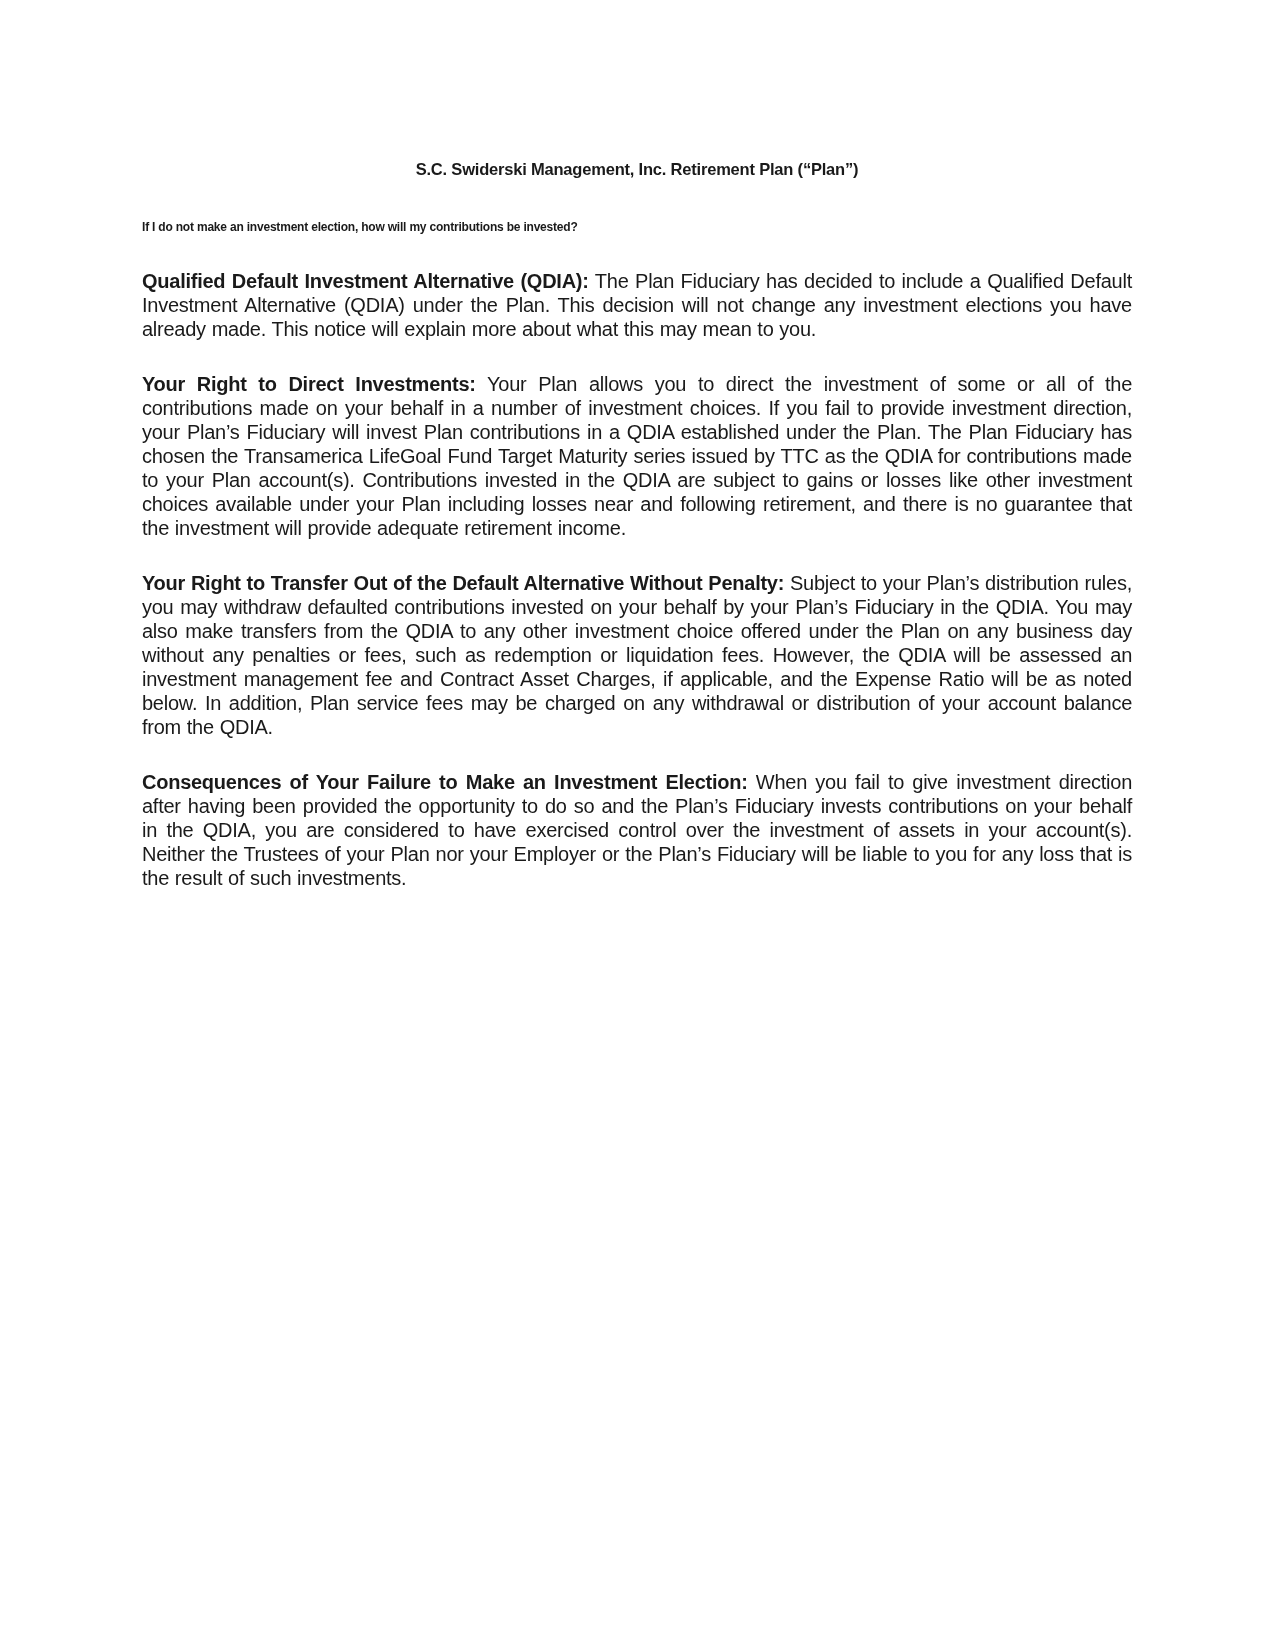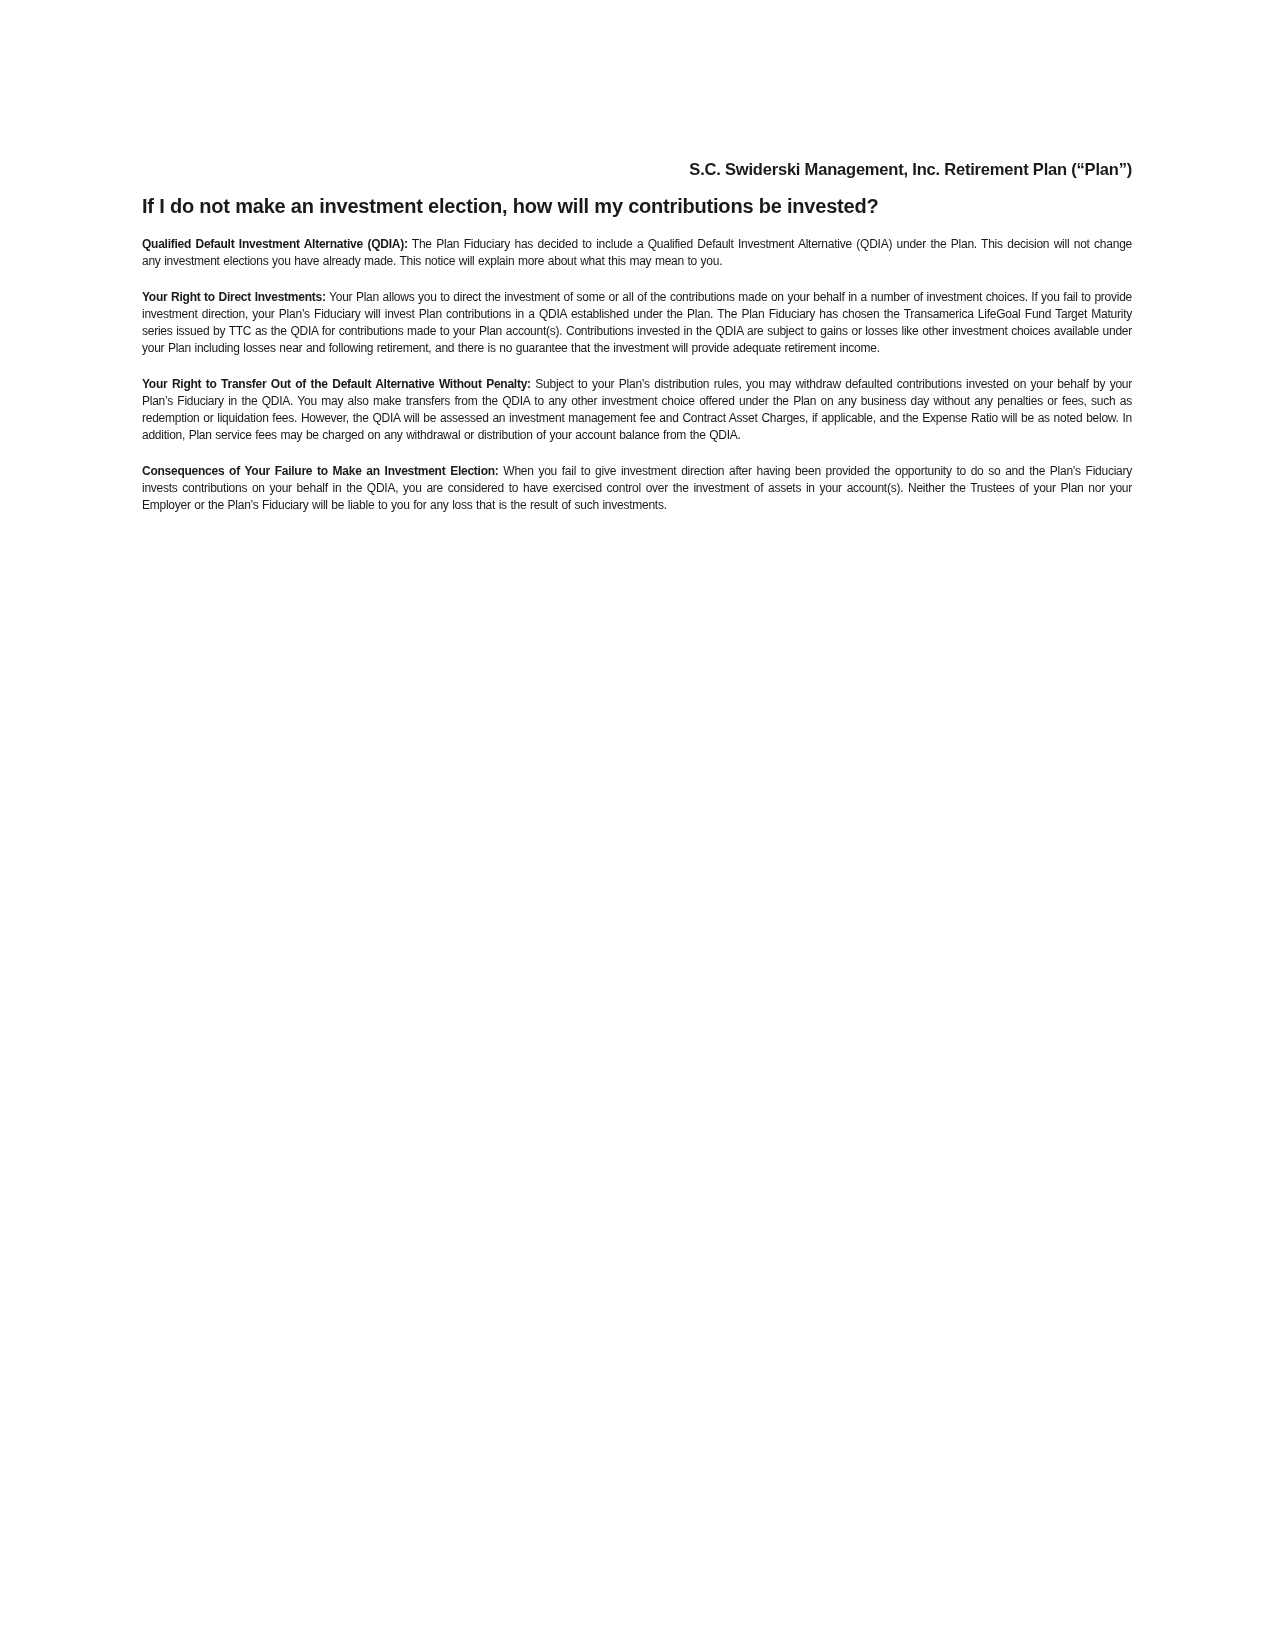--- a/index.html
+++ b/index.html
@@ -14,37 +14,37 @@
   }
   .page {
     position: absolute;
     top: 0; left: 0;
     width: 1275px;
     height: 1650px;
     background: #ffffff;
     padding: 158px 143px 0 142px;
   }
   .doc-title {
-    text-align: right;
+    text-align: center;
     font-weight: bold;
     font-size: 16.5px;
     line-height: 23px;
     letter-spacing: -0.2px;
   }
   .question-heading {
-    margin-top: 15px;
+    margin-top: 36px;
     font-weight: bold;
-    font-size: 20px;
+    font-size: 12px;
     letter-spacing: -0.2px;
     line-height: 21px;
   }
   .body-para {
-    margin-top: 19px;
-    font-size: 12px;
-    line-height: 17px;
+    margin-top: 31px;
+    font-size: 20px;
+    line-height: 24px;
     letter-spacing: -0.25px;
     text-align: justify;
     word-spacing: 0.5px;
   }
   .body-para .lead {
     font-weight: bold;
   }
 </style>
 </head>
 <body>

